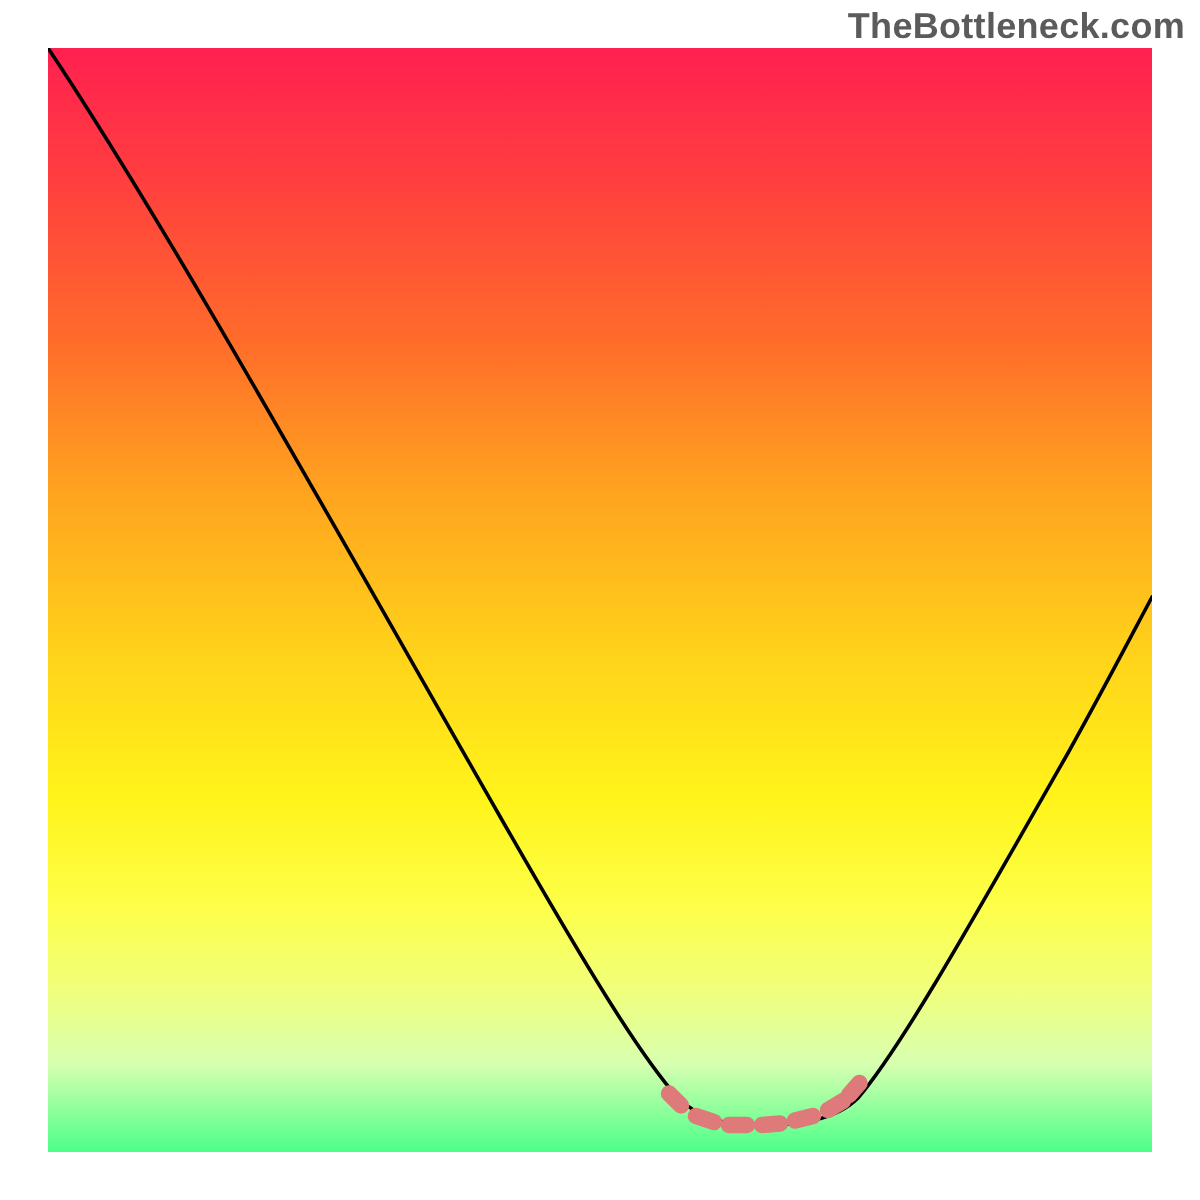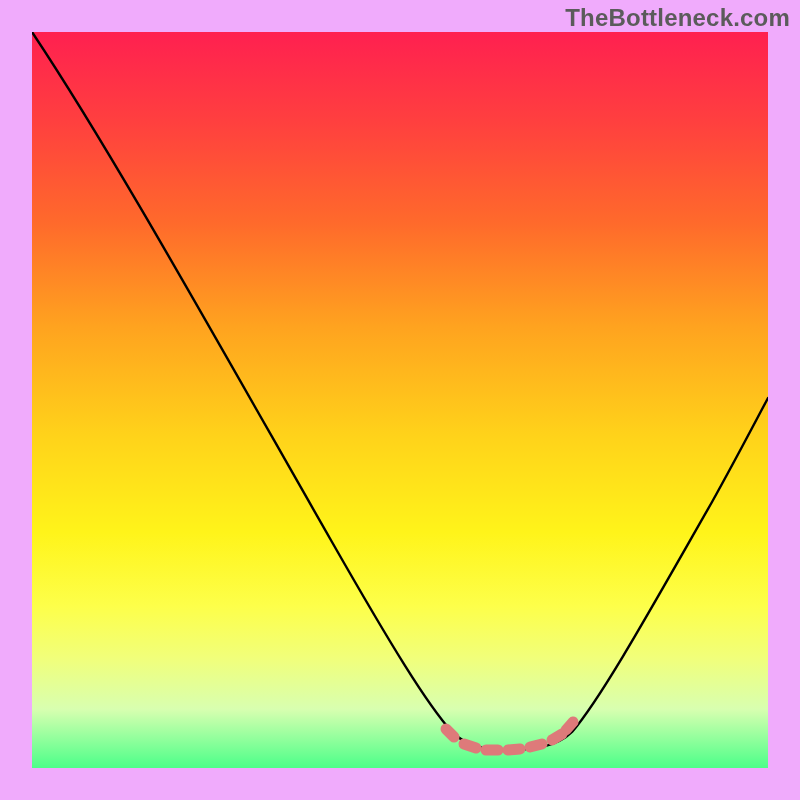--- a/index.html
+++ b/index.html
@@ -8,21 +8,21 @@
     width: 800px;
     height: 800px;
     background: #000;
     overflow: hidden;
     font-family: Arial, Helvetica, sans-serif;
   }
   .frame {
     position: relative;
     width: 800px;
     height: 800px;
-    background: #f0abfc;
+    background: #ffffff;
   }
   .watermark {
     position: absolute;
     top: 4px;
     right: 10px;
     color: #5b5b5b;
     font-size: 24px;
     font-weight: 600;
     letter-spacing: 0.2px;
     z-index: 30;

